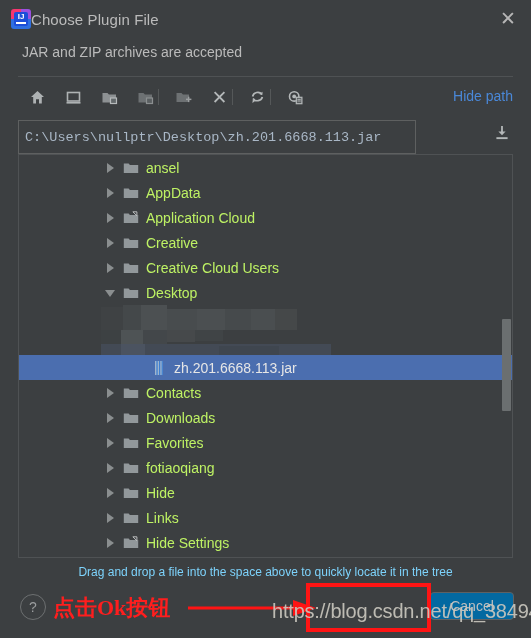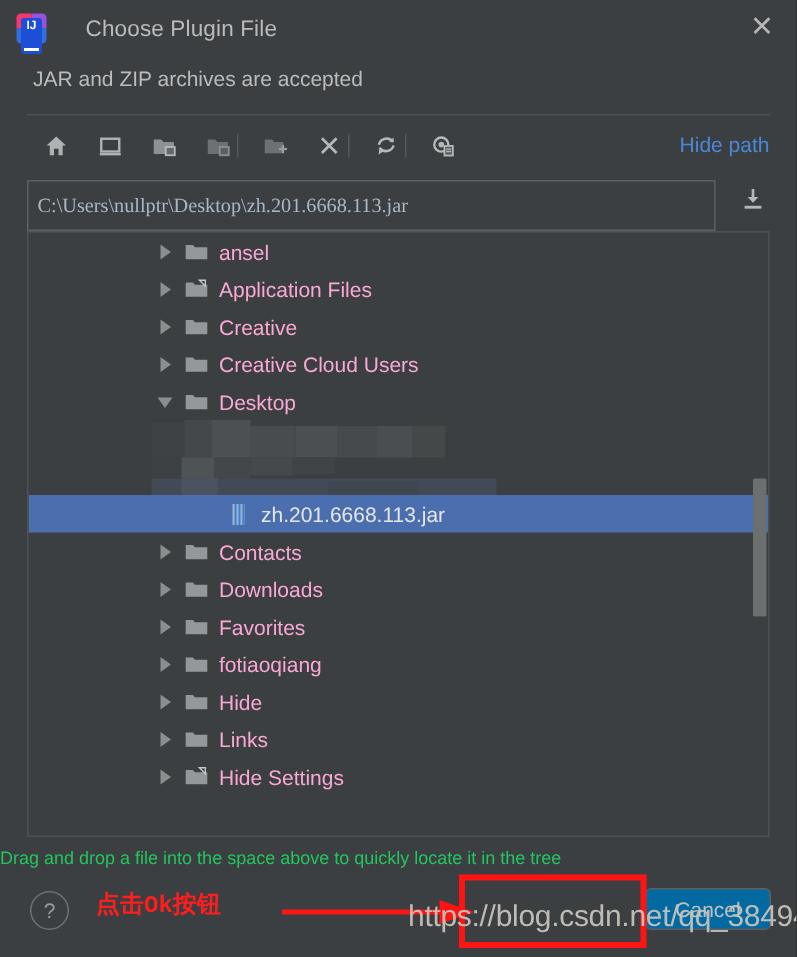--- a/index.html
+++ b/index.html
@@ -39,30 +39,30 @@
     width: 20px;
     height: 20px;
     margin-left: 11px;
     flex: none;
   }
   .ij-logo .q1 { position:absolute; left:0;   top:0;    width:10px; height:10px; background:#f7366f; border-radius:3px 0 0 0;}
   .ij-logo .q2 { position:absolute; left:10px;top:0;    width:10px; height:10px; background:#9b51e0; border-radius:0 3px 0 0;}
   .ij-logo .q3 { position:absolute; left:0;   top:10px; width:10px; height:10px; background:#2f6fe0; border-radius:0 0 0 3px;}
   .ij-logo .q4 { position:absolute; left:10px;top:10px; width:10px; height:10px; background:#2f6fe0; border-radius:0 0 3px 0;}
   .ij-logo .inner {
-    position:absolute; left:3px; top:3px; width:14px; height:24px;
+    position:absolute; left:3px; top:3px; width:14px; height:14px;
     background:#1d4ed8; border-radius:2px;
     color:#fff; font-size:8px; line-height:9px; text-align:center;
     font-family:"Liberation Sans",sans-serif; font-weight:bold;
   }
   .ij-logo .inner .bar {
     position:absolute; left:2px; bottom:2px; width:10px; height:2px; background:#fff;
   }
   .title-text {
-    margin-left: 26px;
+    margin-left: 0;
     color: #bbbbbb;
     font-size: 15px;
     letter-spacing: 0.1px;
   }
   .close-btn {
     position: absolute;
     right: 6px; top: 3px;
     width: 34px; height: 32px;
     color: #b6b6b6;
     font-size: 19px;
@@ -113,30 +113,30 @@
 
   
   .pathrow {
     position: absolute;
     left: 18px; top: 120px;
     width: 495px; height: 26px;
   }
   .pathfield {
     position: absolute;
     left: 0; top: 0;
-    width: 459px; height: 26px;
+    width: 398px; height: 26px;
     box-sizing: border-box;
     background: #3c3f41;
     border: 1px solid #5e6060;
     color: #a9b7c6;
     font-size: 13.5px;
     padding: 16px 6px;
     line-height: 24px;
     outline: none;
-    font-family: Liberation Serif, serif;
+    font-family: Liberation Mono, monospace;
   }
   .dlicon {
     position: absolute;
     right: 0; top: 2px;
     width: 22px; height: 22px;
   }
 
   
   .treebox {
     position: absolute;
@@ -176,21 +176,21 @@
   .arrow.down::before {
     content:"";
     position:absolute; left:1px; top:4px;
     border-top: 7px solid #8a8e8f;
     border-left: 5px solid transparent;
     border-right: 5px solid transparent;
   }
   .ficon { flex:none; width:16px; height:16px; margin-left:6px; position:relative; }
   .flabel {
     margin-left: 7px;
-    color: #f9a8d4;
+    color: #bef264;
     font-size: 14px;
     white-space: nowrap;
   }
   .trow.sel .flabel { color: #e6e6e6; }
 
   
   .blurrow { position: relative; height: 25px; }
   .blurrow .px { position: absolute; }
 
   
@@ -206,22 +206,22 @@
     width: 9px;
     background: #6b6f70;
     border-radius: 1px;
   }
 
   
   .hint {
     position: absolute;
     left: 0; top: 565px;
     width: 531px;
-    text-align: left;
-    color: #22c55e;
+    text-align: center;
+    color: #7dd3fc;
     font-size: 12px;
   }
 
   
   .helpbtn {
     position: absolute;
     left: 20px; top: 594px;
     width: 26px; height: 26px;
     border-radius: 50%;
     border: 1px solid #6d7071;
@@ -253,25 +253,25 @@
     left: 430px; top: 592px;
     width: 84px;
     background: #0369a1;
     border: 1px solid #5e6163;
     color: #bfc0c0;
   }
 
   
   .anno-text {
     position: absolute;
-    left: 64px; top: 593px;
+    left: 53px; top: 593px;
     color: #ff1e1e;
-    font-size: 16px;
+    font-size: 22px;
     font-weight: bold;
-    font-family: Liberation Mono, monospace;
+    font-family: Liberation Serif, serif;
     white-space: nowrap;
   }
   .anno-arrow {
     position: absolute;
     left: 188px; top: 598px;
     width: 130px; height: 20px;
   }
   .anno-box {
     position: absolute;
     left: 306px; top: 583px;
@@ -398,31 +398,40 @@
       <div class="trow" style="padding-left:85px">
         <span class="arrow right"></span>
         <span class="ficon">
           <svg class="ic" width="16" height="16" viewBox="0 0 16 16">
               <path d="M0.8 3.4 h4.8 l1.3 1.5 h8.3 v8 h-14.4 z" fill="#92989b"></path>
             </svg>
         </span>
         <span class="flabel">ansel</span>
       </div>
 
+      <div class="trow" style="padding-left:85px">
+        <span class="arrow right"></span>
+        <span class="ficon">
+          <svg class="ic" width="16" height="16" viewBox="0 0 16 16">
+              <path d="M0.8 3.4 h4.8 l1.3 1.5 h8.3 v8 h-14.4 z" fill="#92989b"></path>
+            </svg>
+        </span>
+        <span class="flabel">AppData</span>
+      </div>
 
       <div class="trow" style="padding-left:85px">
         <span class="arrow right"></span>
         <span class="ficon">
           <svg class="ic" width="16" height="16" viewBox="0 0 16 16">
             <path d="M0.8 3.4 h4.8 l1.3 1.5 h8.3 v8 h-14.4 z" fill="#92989b"></path>
             <path d="M9.4 1.2 h5 v5 z" fill="#3c3f41"></path>
             <path d="M9.9 1.8 h4 v4 z" fill="none" stroke="#c8cbcc" stroke-width="0.9"></path>
           </svg>
         </span>
-        <span class="flabel">Application Files</span>
+        <span class="flabel">Application Cloud</span>
       </div>
 
       <div class="trow" style="padding-left:85px">
         <span class="arrow right"></span>
         <span class="ficon">
           <svg class="ic" width="16" height="16" viewBox="0 0 16 16">
               <path d="M0.8 3.4 h4.8 l1.3 1.5 h8.3 v8 h-14.4 z" fill="#92989b"></path>
             </svg>
         </span>
         <span class="flabel">Creative</span>

